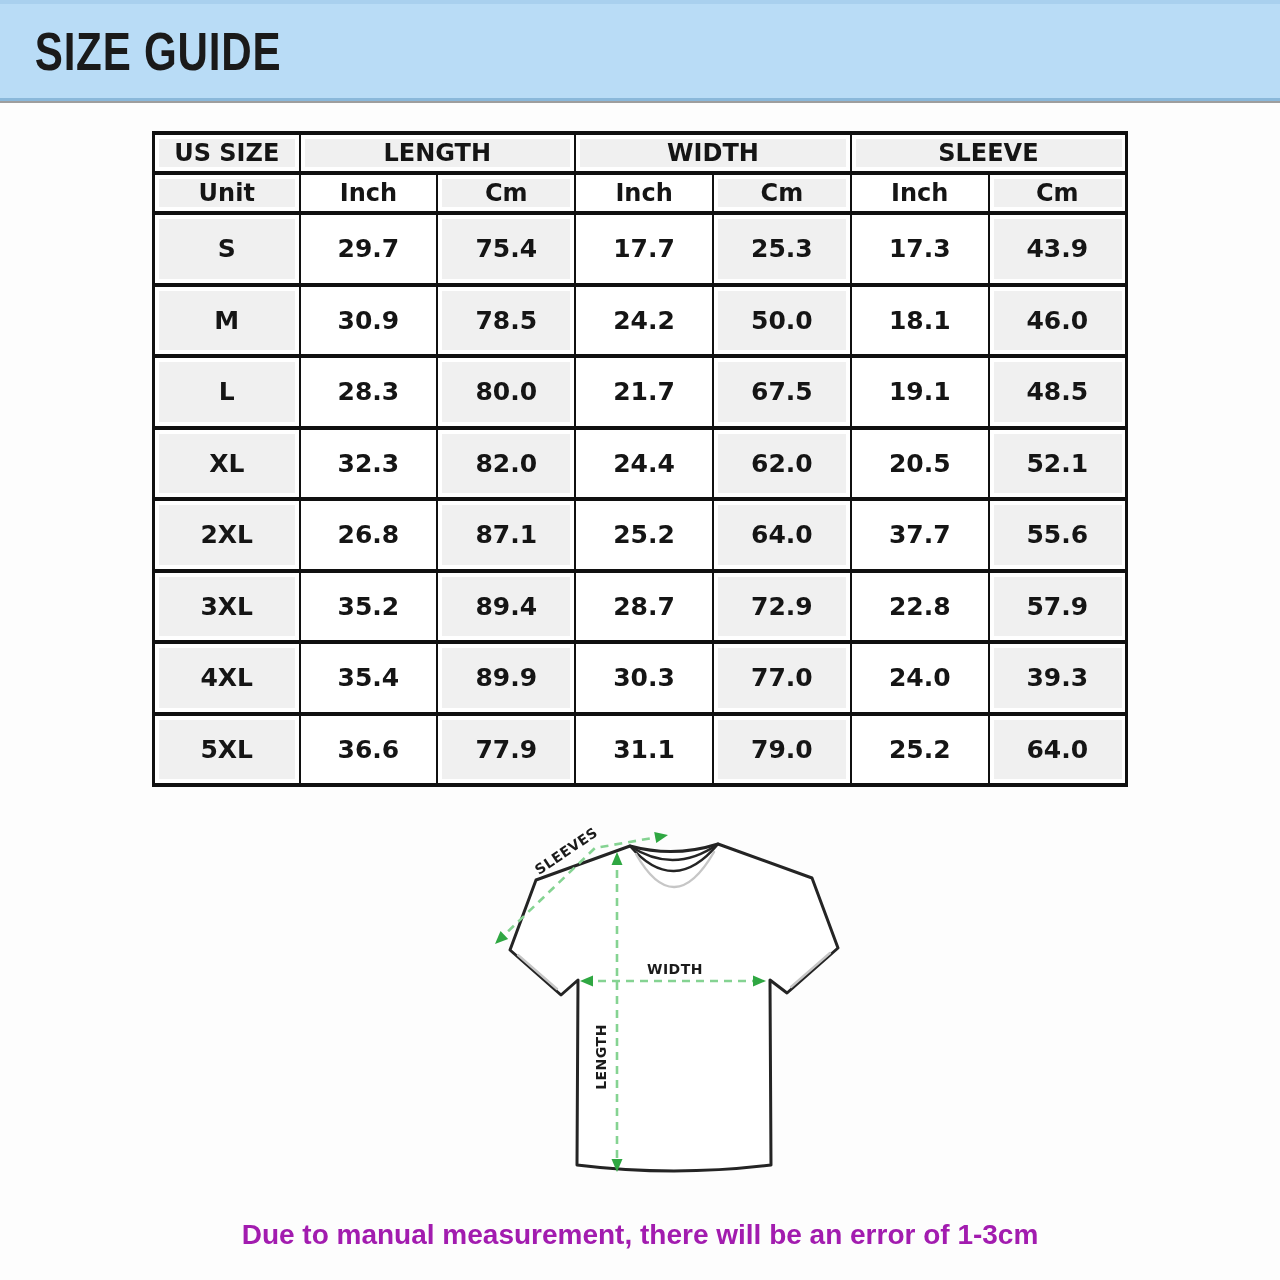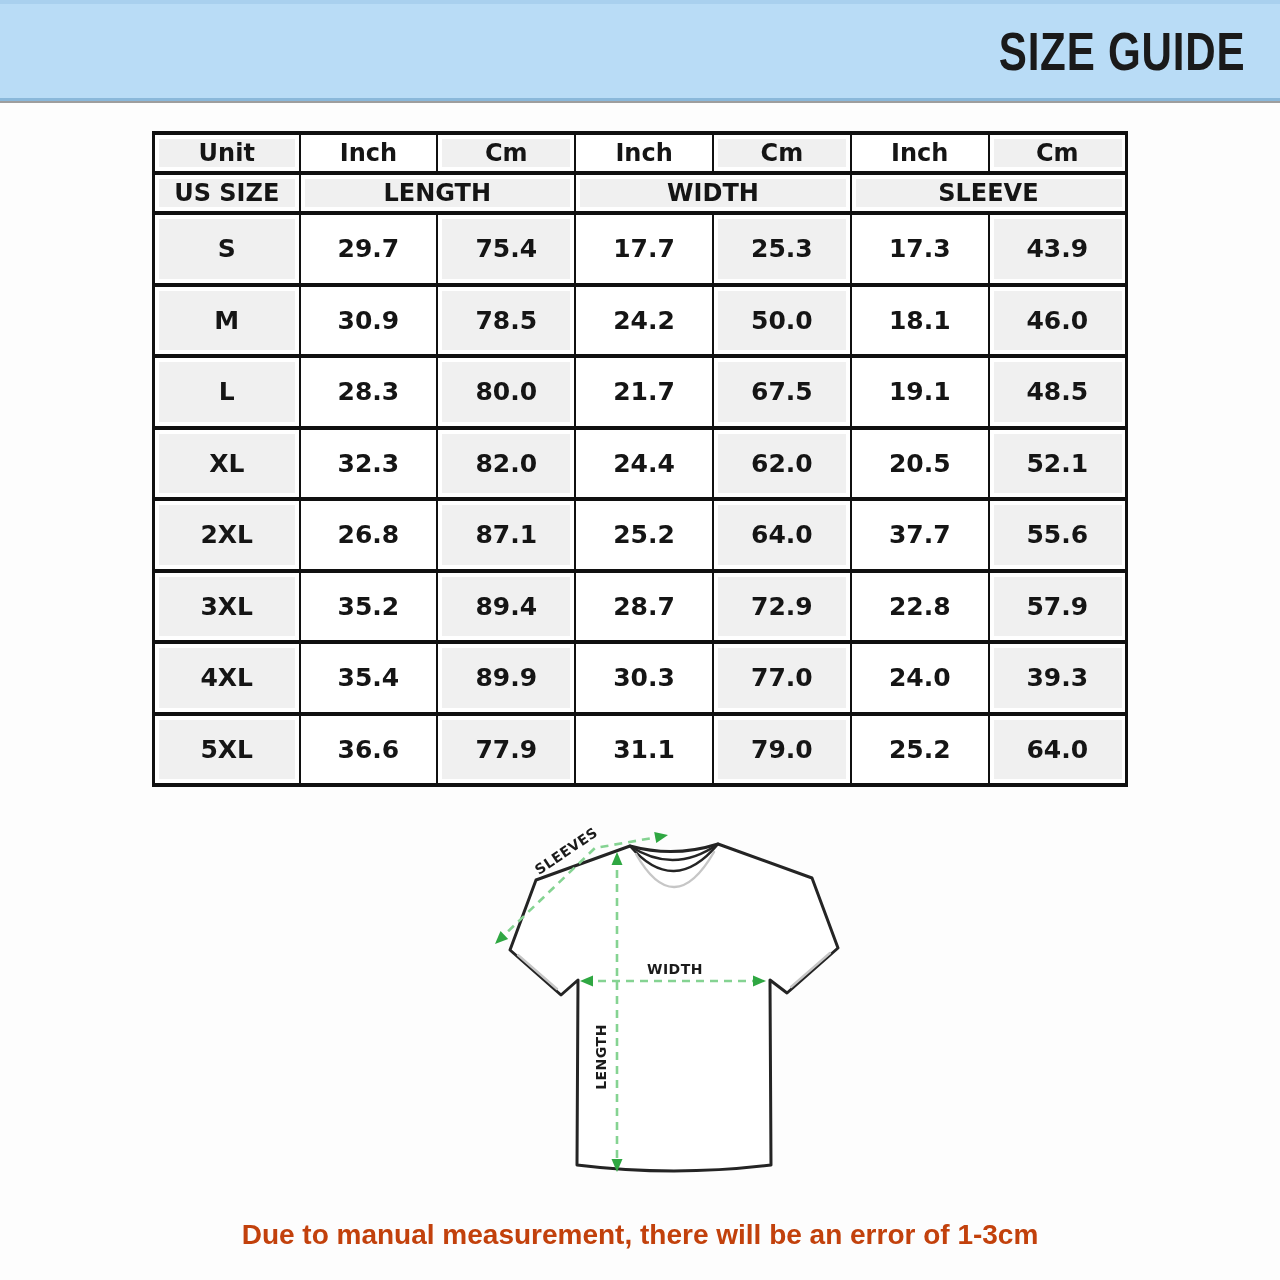--- a/index.html
+++ b/index.html
@@ -6,21 +6,21 @@
   .page {
     position:relative; width:1280px; height:1280px; background:#fdfdfd;
     font-family:"DejaVu Sans", sans-serif; overflow:hidden;
   }
   
   .banner {
     position:absolute; left:0; top:0; width:1280px; height:94px;
     background:#b9dcf6;
     border-top:4px solid #a9d0ee; border-bottom:3px solid #8ab8da;
     box-shadow:0 2px 0 #9e9e9e;
-    display:flex; align-items:center; justify-content:flex-end;
+    display:flex; align-items:center; justify-content:flex-start;
   }
   .banner-title {
     font-family:"Liberation Sans", sans-serif; font-weight:bold; font-size:54px;
     color:#1a1a1a; transform:scaleX(0.78); letter-spacing:1px; white-space:nowrap;
   }
   
   .size-table {
     position:absolute; left:152px; top:131px; width:976px; height:656px;
     border-collapse:collapse; table-layout:fixed; background:#ffffff;
     text-align:center; color:#151515; border:3px solid #101010;
@@ -44,21 +44,21 @@
   .mlabel  {
     font-family:"DejaVu Sans", sans-serif; font-weight:bold; font-size:14px;
     fill:#1b1b1b; letter-spacing:0.5px;
     paint-order:stroke; stroke:#ffffff; stroke-width:4px; stroke-linejoin:round;
     text-anchor:middle;
   }
   
   .note {
     position:absolute; left:0; top:1219px; width:1280px; text-align:center;
     font-family:"Liberation Sans", sans-serif; font-weight:bold; font-size:28px;
-    color:#c2410c; white-space:nowrap;
+    color:#a21caf; white-space:nowrap;
   }
 </style>
 </head>
 <body>
 
 <div class="page">
 
   <header class="banner">
     <div class="banner-title">SIZE GUIDE</div>
   </header>
@@ -67,34 +67,34 @@
     <colgroup>
       <col class="col-size">
         <col>
         <col>
         <col>
         <col>
         <col>
         <col>
     </colgroup>
     <thead>
+      <tr>
+        <th class="shade">US SIZE</th>
+        <th class="shade" colspan="2">LENGTH</th>
+        <th class="shade" colspan="2">WIDTH</th>
+        <th class="shade" colspan="2">SLEEVE</th>
+      </tr>
       <tr>
         <th class="shade">Unit</th>
         <th>Inch</th>
         <th class="shade">Cm</th>
         <th>Inch</th>
         <th class="shade">Cm</th>
         <th>Inch</th>
         <th class="shade">Cm</th>
-      </tr>
-      <tr>
-        <th class="shade">US SIZE</th>
-        <th class="shade" colspan="2">LENGTH</th>
-        <th class="shade" colspan="2">WIDTH</th>
-        <th class="shade" colspan="2">SLEEVE</th>
       </tr>
     </thead>
     <tbody id="size-rows">
         <tr>
       <th class="shade">S</th>
       <td>29.7</td>
       <td class="shade">75.4</td>
       <td>17.7</td>
       <td class="shade">25.3</td>
       <td>17.3</td>

